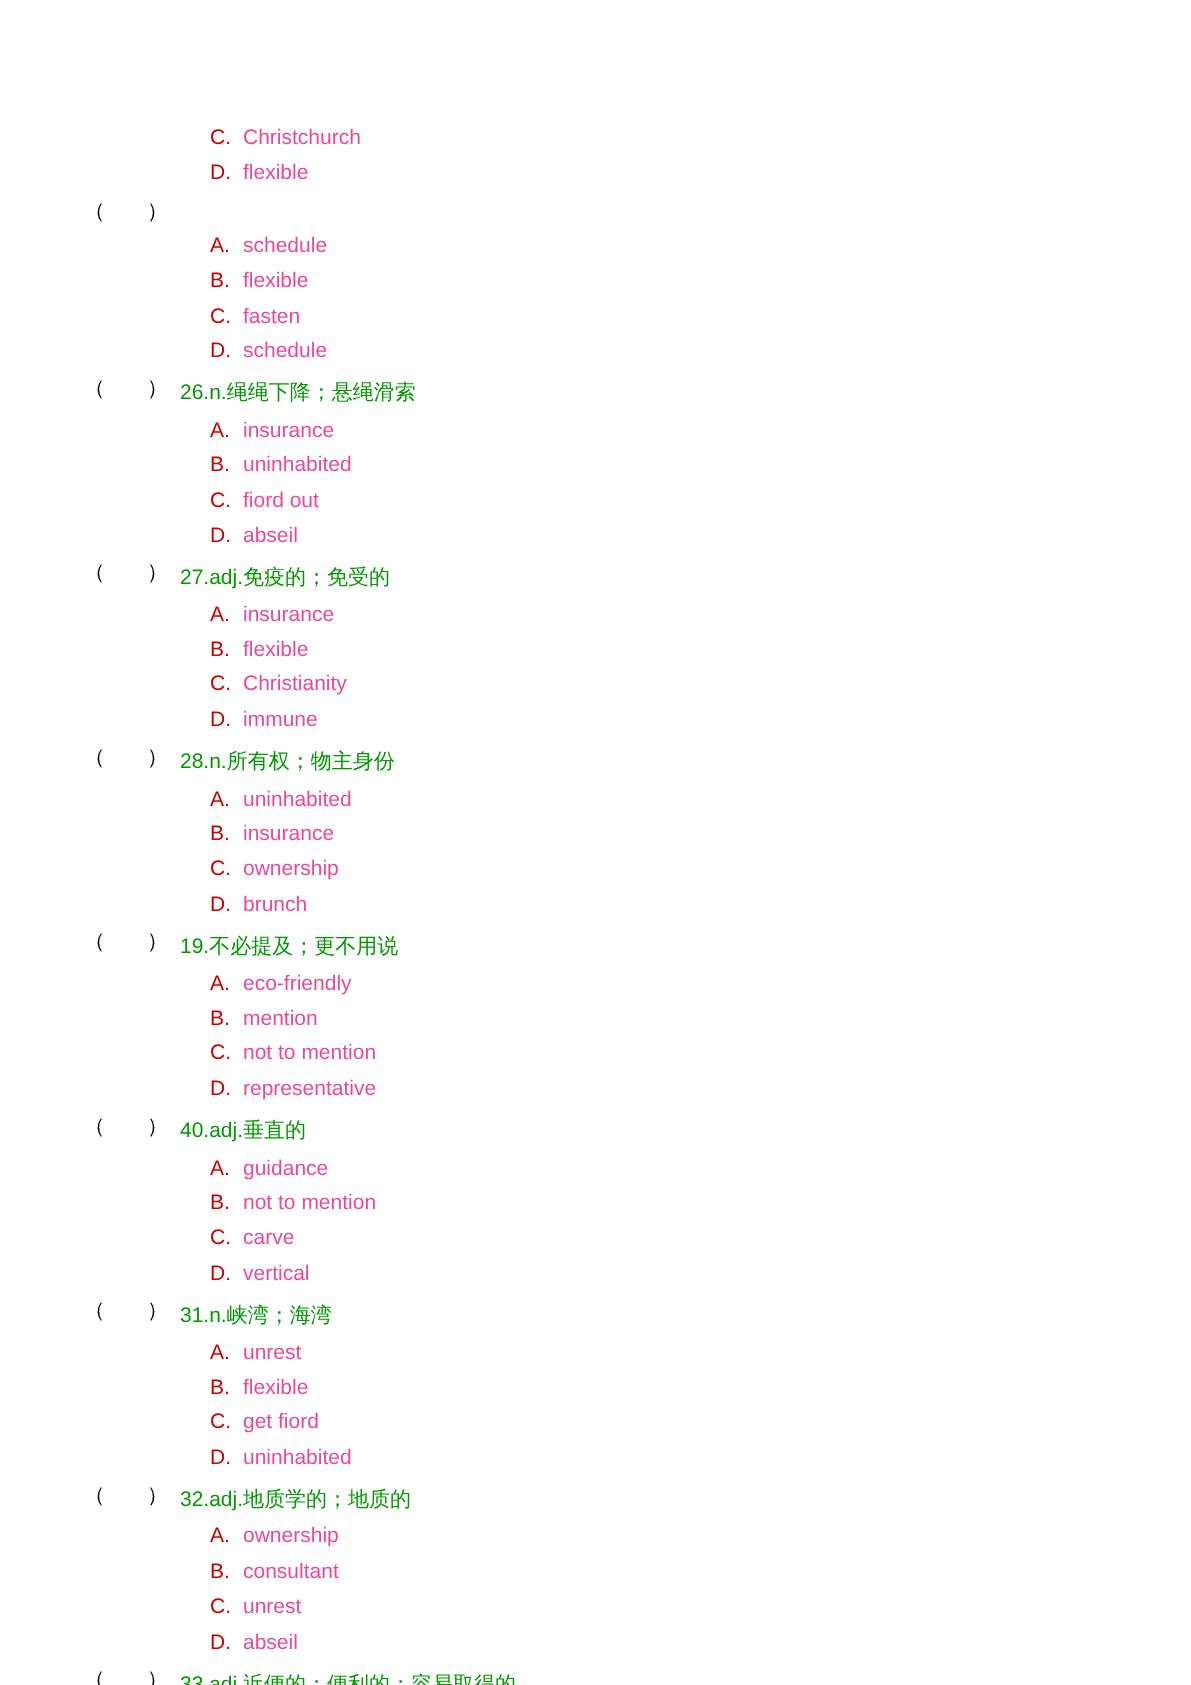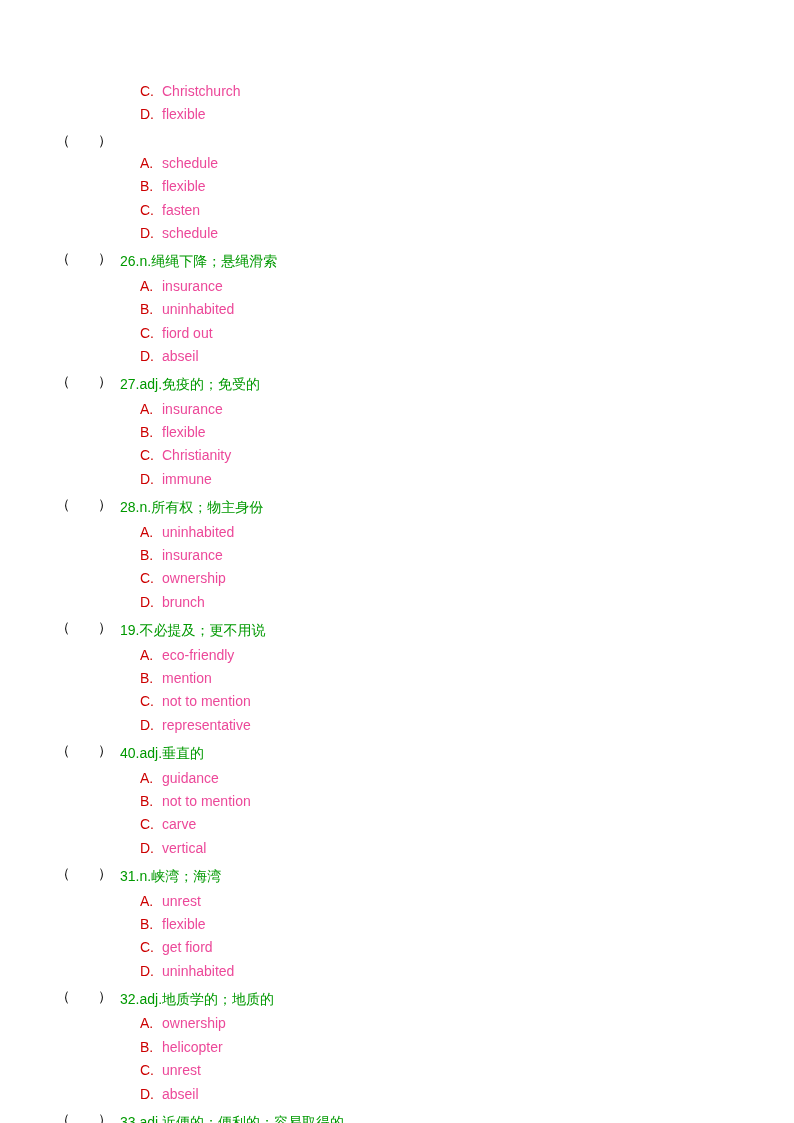--- a/index.html
+++ b/index.html
@@ -270,21 +270,21 @@
       <span class="question-text">32.adj.地质学的；地质的</span>
     </div>
     <div class="option-row">
       <div class="option-indent"></div>
       <span class="option-label">A.</span>
       <span class="option-text">ownership</span>
     </div>
     <div class="option-row">
       <div class="option-indent"></div>
       <span class="option-label">B.</span>
-      <span class="option-text">helicopter</span>
+      <span class="option-text">consultant</span>
     </div>
     <div class="option-row">
       <div class="option-indent"></div>
       <span class="option-label">C.</span>
       <span class="option-text">unrest</span>
     </div>
     <div class="option-row">
       <div class="option-indent"></div>
       <span class="option-label">D.</span>
       <span class="option-text">abseil</span>

